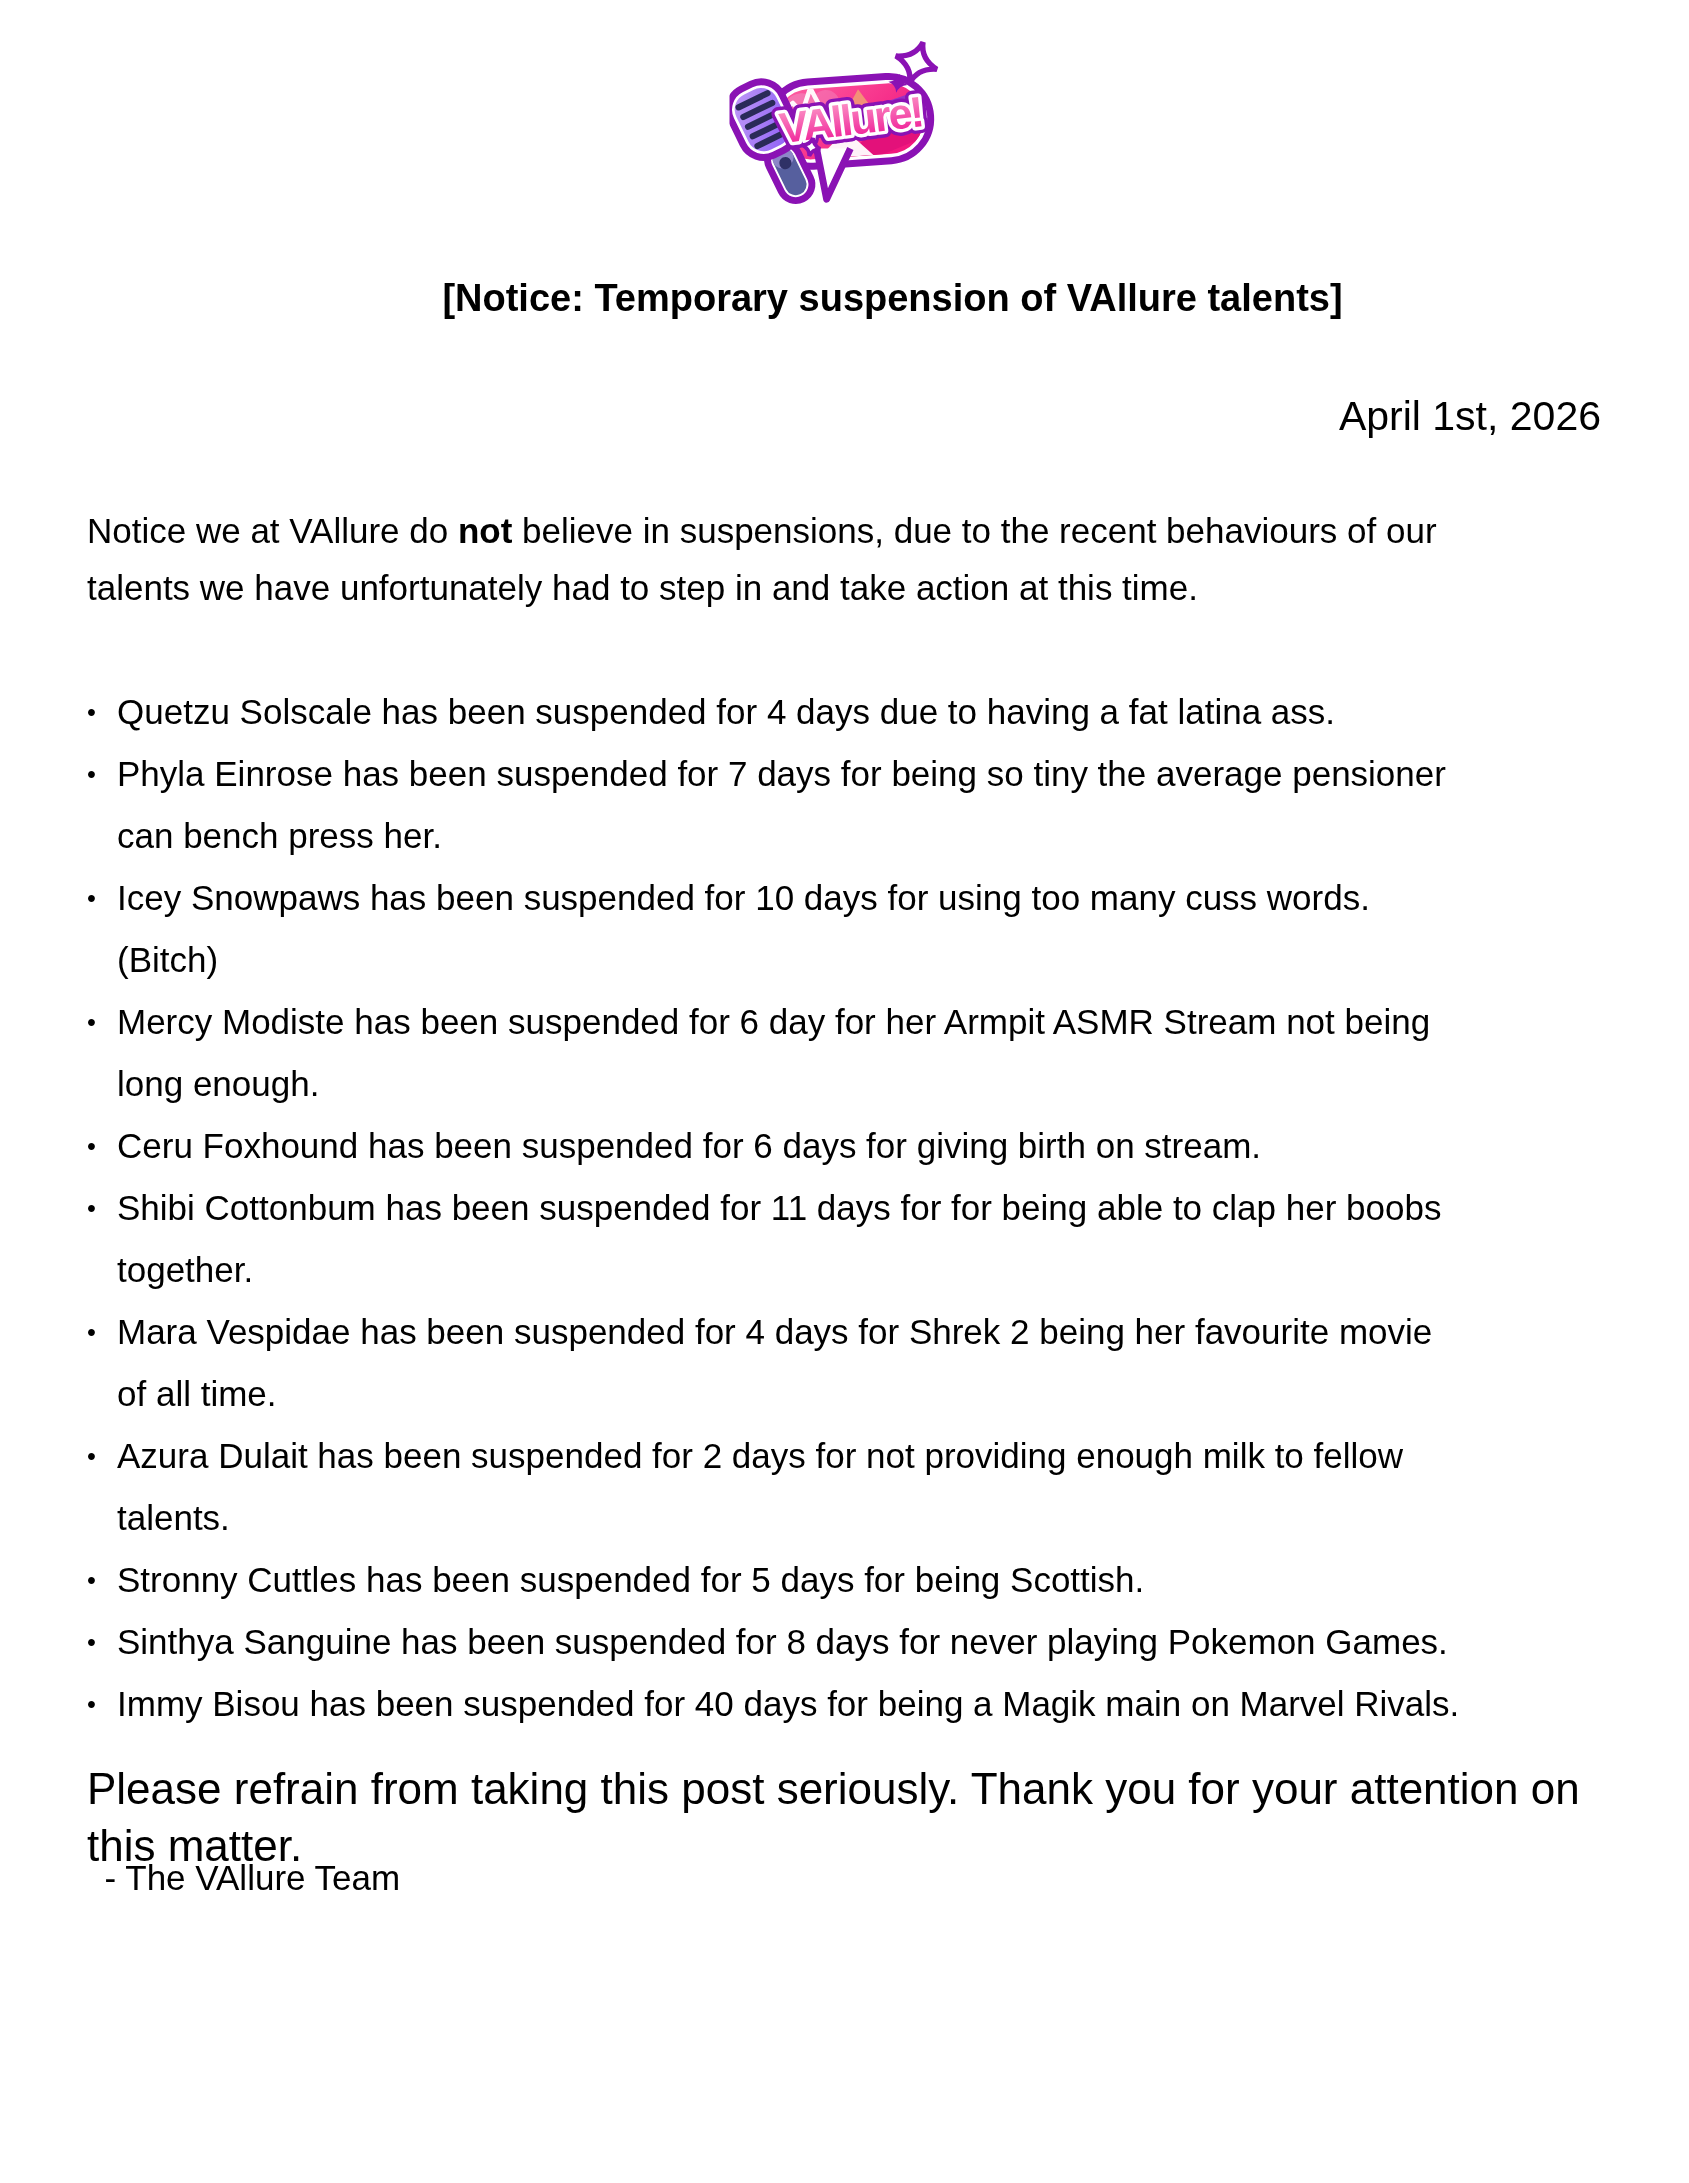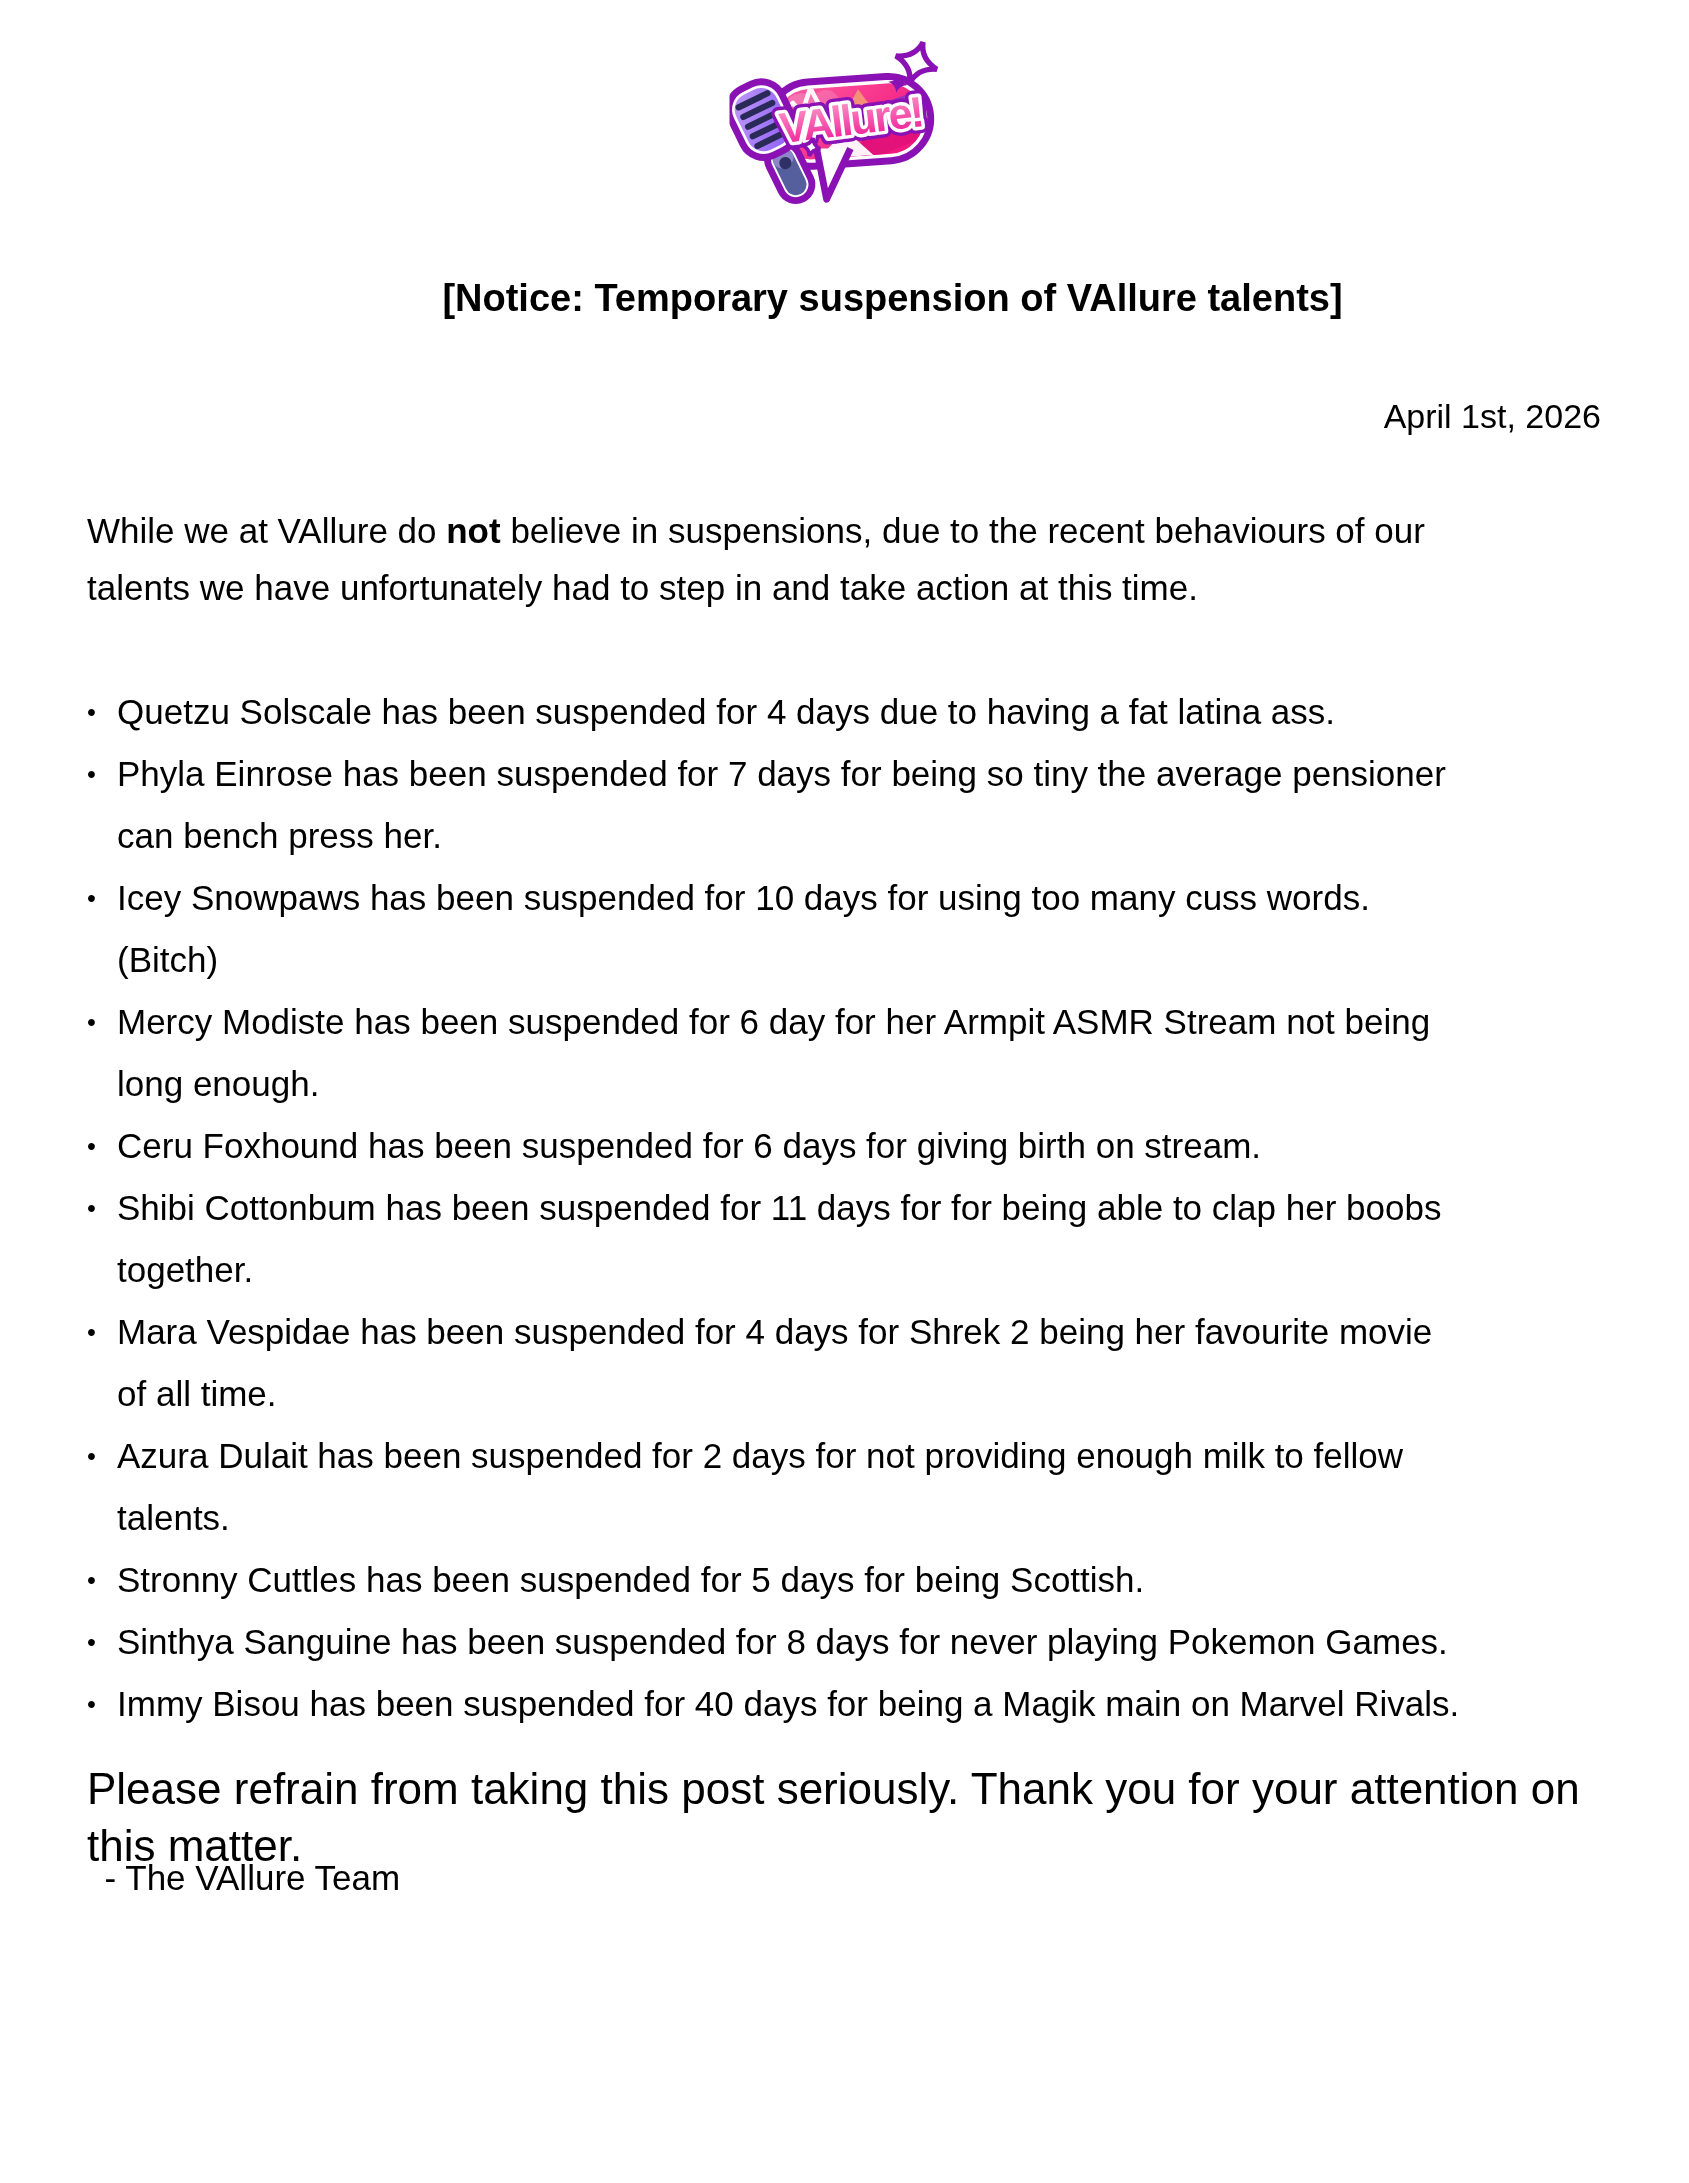--- a/index.html
+++ b/index.html
@@ -29,21 +29,21 @@
     font-size:38px;
     line-height:48px;
     font-weight:700;
     letter-spacing:0;
     padding-left:48px;
   }
   .date{
     position:absolute;
     top:395px;
     right:88px;
-    font-size:34px;
+    font-size:41px;
     line-height:42px;
     text-align:left;
   }
   .intro{
     position:absolute;
     top:502px;
     left:87px;
     width:1515px;
     font-size:35px;
     line-height:57px;
@@ -164,21 +164,21 @@
       <g transform="translate(106,146) rotate(12)">
         <path d="M0,-12 Q2,-2.5 12,0 Q2,2.5 0,12 Q-2,2.5 -12,0 Q-2,-2.5 0,-12 Z" stroke="#8a12b4" stroke-width="5" fill="#ffffff"></path>
       </g>
     </svg>
   </div>
 
   <div class="title">[Notice: Temporary suspension of VAllure talents]</div>
 
   <div class="date">April 1st, 2026</div>
 
-  <div class="intro"><span>While we at VAllure do </span><b>not</b><span> believe in suspensions, due to the recent behaviours of our
+  <div class="intro"><span>Notice we at VAllure do </span><b>not</b><span> believe in suspensions, due to the recent behaviours of our
 talents we have unfortunately had to step in and take action at this time.</span></div>
 
   <ul class="list">
     <li>
         <span class="bullet">•</span>
         <span class="item-text">Quetzu Solscale has been suspended for 4 days due to having a fat latina ass.</span>
       </li>
     <li>
         <span class="bullet">•</span>
         <span class="item-text">Phyla Einrose has been suspended for 7 days for being so tiny the average pensioner

